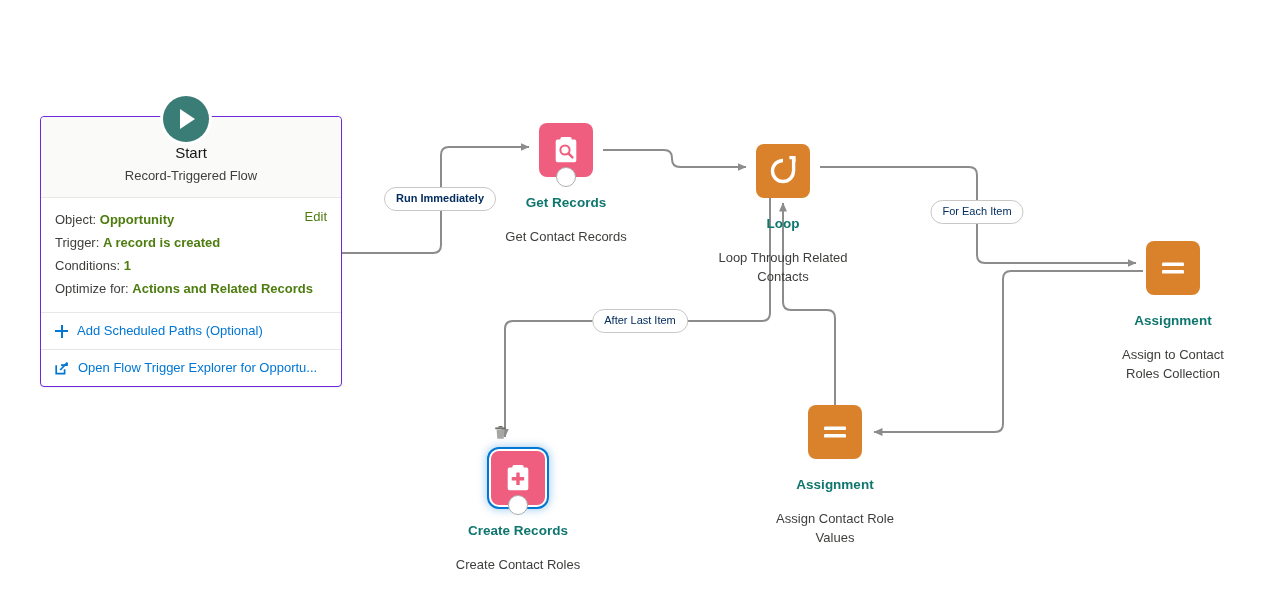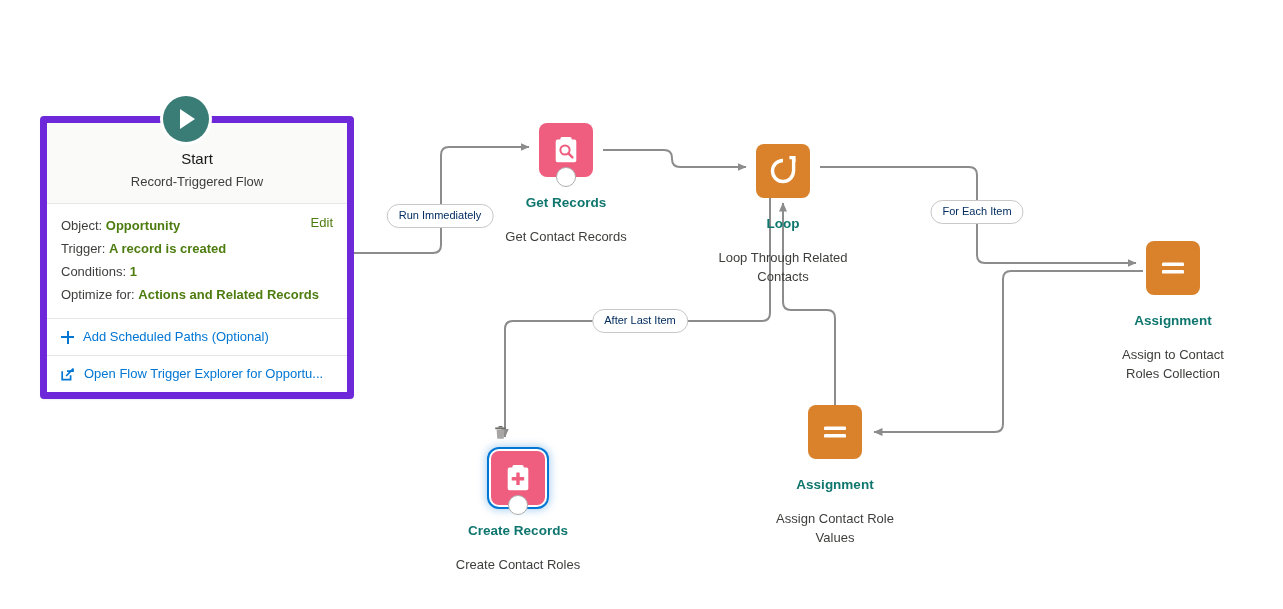--- a/index.html
+++ b/index.html
@@ -22,21 +22,21 @@
     height: 609px;
     pointer-events: none;
   }
   
   .start-panel {
     position: absolute;
     left: 40px;
     top: 116px;
     width: 300px;
     background: #ffffff;
-    border: 7px solid #6d28d9;
+    border: 1px solid #6d28d9;
     border-radius: 4px;
     box-shadow: 0 1px 2px rgba(0,0,0,0.06);
   }
   .start-head {
     background: #fafaf9;
     border-bottom: 1px solid #e8e7e6;
     padding: 26px 10px 12px;
     text-align: center;
     border-radius: 4px 4px 0 0;
   }
@@ -317,17 +317,17 @@
           <rect x="1.2" y="2.4" width="10.6" height="1.8" fill="#706e6b"></rect>
           <path d="M4.5,1 h4 v1.4 h-4 Z" fill="#706e6b"></path>
           <path d="M2.6,4.6 h7.8 l-0.7,9.2 h-6.4 Z" fill="#a8a6a4"></path>
         </svg>
       </span>
     </div>
     <div class="node-label">Create Records</div>
     <div class="node-desc">Create Contact Roles</div>
   </div>
 
-  <div class="pill" style="left:440px; top:216px;">Run Immediately</div>
+  <div class="pill" style="left:440px; top:199px;font-weight:bold;">Run Immediately</div>
   <div class="pill" style="left:977px; top:212px;">For Each Item</div>
   <div class="pill" style="left:640px; top:321px;">After Last Item</div>
 
 </div>
 
 </body></html>

